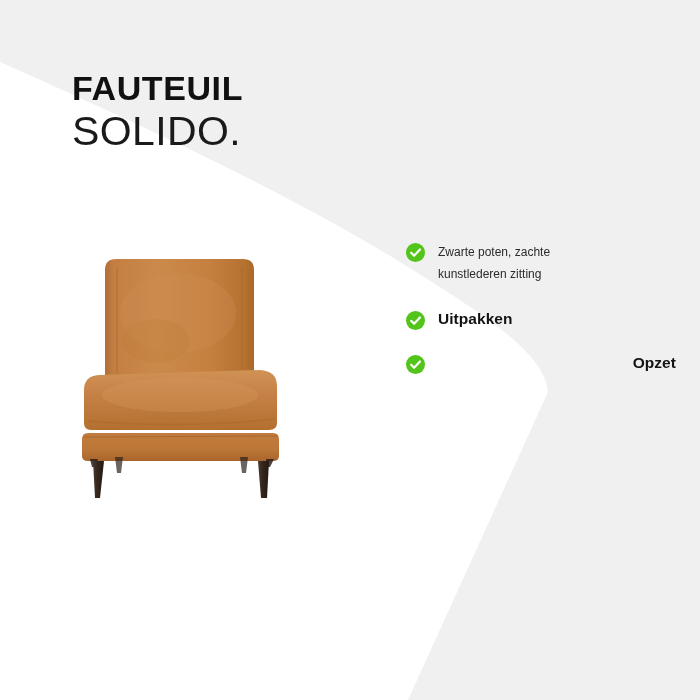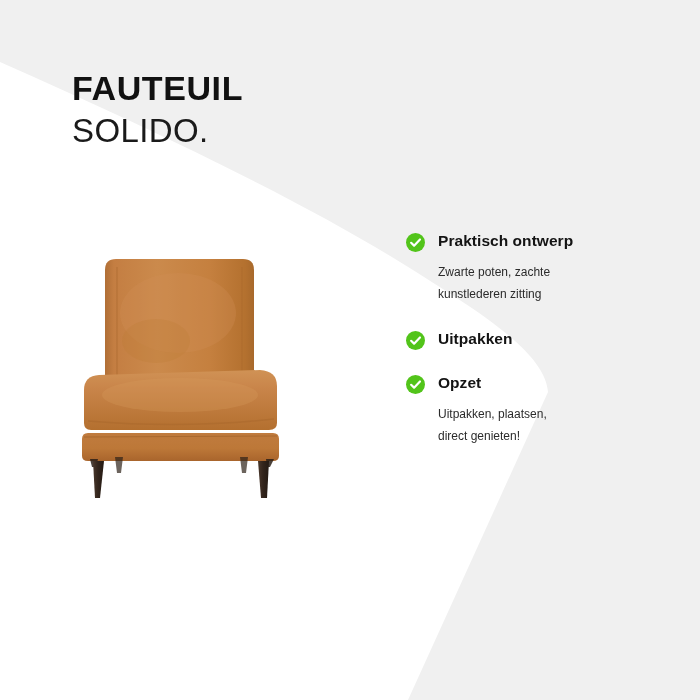--- a/index.html
+++ b/index.html
@@ -37,21 +37,21 @@
     display: block;
     font-size: 34px;
     line-height: 40px;
     font-weight: 700;
     letter-spacing: 0.6px;
     color: #111111;
     white-space: nowrap;
   }
   #title-sub {
     display: block;
-    font-size: 33px;
+    font-size: 41px;
     line-height: 42px;
     font-weight: 400;
     letter-spacing: 0.4px;
     color: #1a1a1a;
     white-space: nowrap;
     margin-top: 2px;
   }
 
   
   #product-figure {
@@ -70,21 +70,21 @@
     left: 406px;
     top: 231px;
     width: 270px;
     z-index: 6;
   }
   .feature-item {
     position: relative;
     padding-left: 32px;
     margin-bottom: 24px;
   }
-  .feature-item:last-child { margin-bottom: 0; }
+  .feature-item:last-child { margin-bottom: 0; text-align: right; }
 
   .check-badge {
     position: absolute;
     left: 0;
     top: 2px;
     width: 19px;
     height: 19px;
     display: block;
   }
   .feature-title {
@@ -180,37 +180,34 @@
     </svg>
   </div>
 
   <div id="feature-list">
 
     <div class="feature-item">
       <svg class="check-badge" viewBox="0 0 20 20" aria-hidden="true">
         <circle cx="10" cy="10" r="10" fill="#52c41a"></circle>
         <path d="M 5.4,10.3 L 8.5,13.3 L 14.7,6.8" stroke="#ffffff" stroke-width="2.3" fill="none" stroke-linecap="round" stroke-linejoin="round"></path>
       </svg>
-      <span class="feature-title">Praktisch ontwerp</span>
       <span class="feature-body">Zwarte poten, zachte
 kunstlederen zitting</span>
     </div>
 
     <div class="feature-item">
       <svg class="check-badge" viewBox="0 0 20 20" aria-hidden="true">
         <circle cx="10" cy="10" r="10" fill="#52c41a"></circle>
         <path d="M 5.4,10.3 L 8.5,13.3 L 14.7,6.8" stroke="#ffffff" stroke-width="2.3" fill="none" stroke-linecap="round" stroke-linejoin="round"></path>
       </svg>
       <span class="feature-title">Uitpakken</span>
     </div>
 
     <div class="feature-item">
       <svg class="check-badge" viewBox="0 0 20 20" aria-hidden="true">
         <circle cx="10" cy="10" r="10" fill="#52c41a"></circle>
         <path d="M 5.4,10.3 L 8.5,13.3 L 14.7,6.8" stroke="#ffffff" stroke-width="2.3" fill="none" stroke-linecap="round" stroke-linejoin="round"></path>
       </svg>
       <span class="feature-title">Opzet</span>
-      <span class="feature-body">Uitpakken, plaatsen,
-direct genieten!</span>
     </div>
 
   </div>
 </div>
 
 </body></html>

